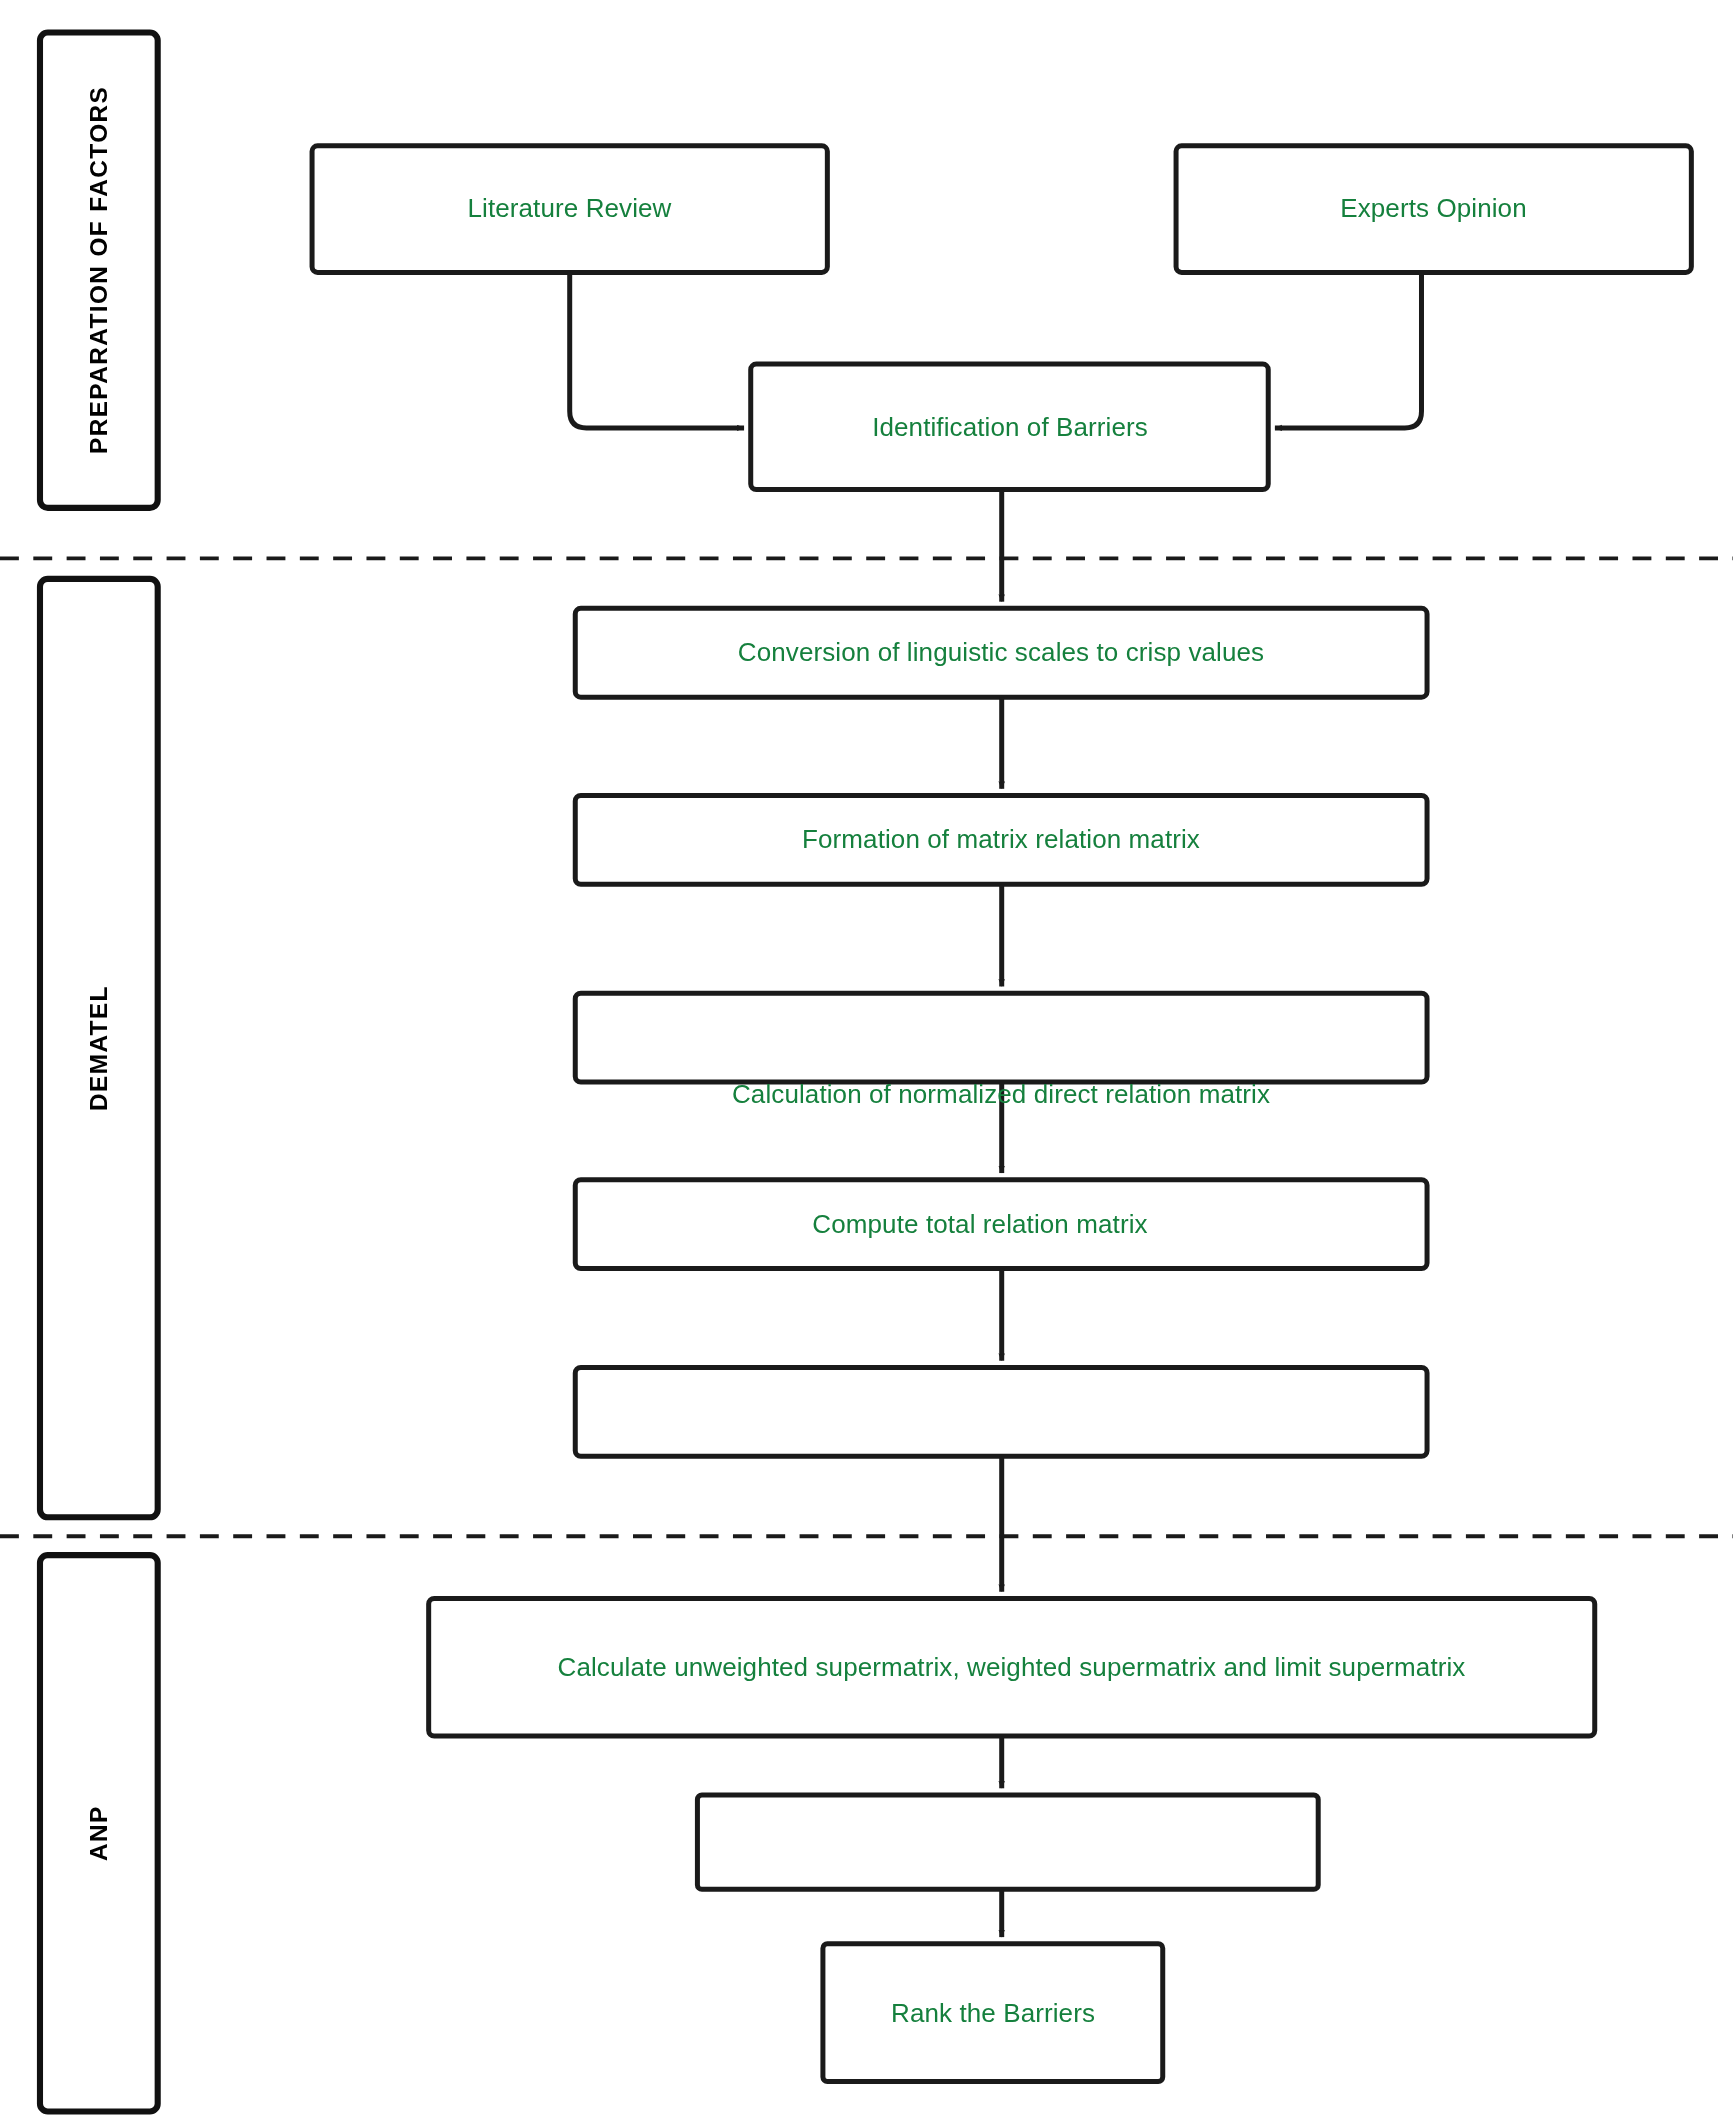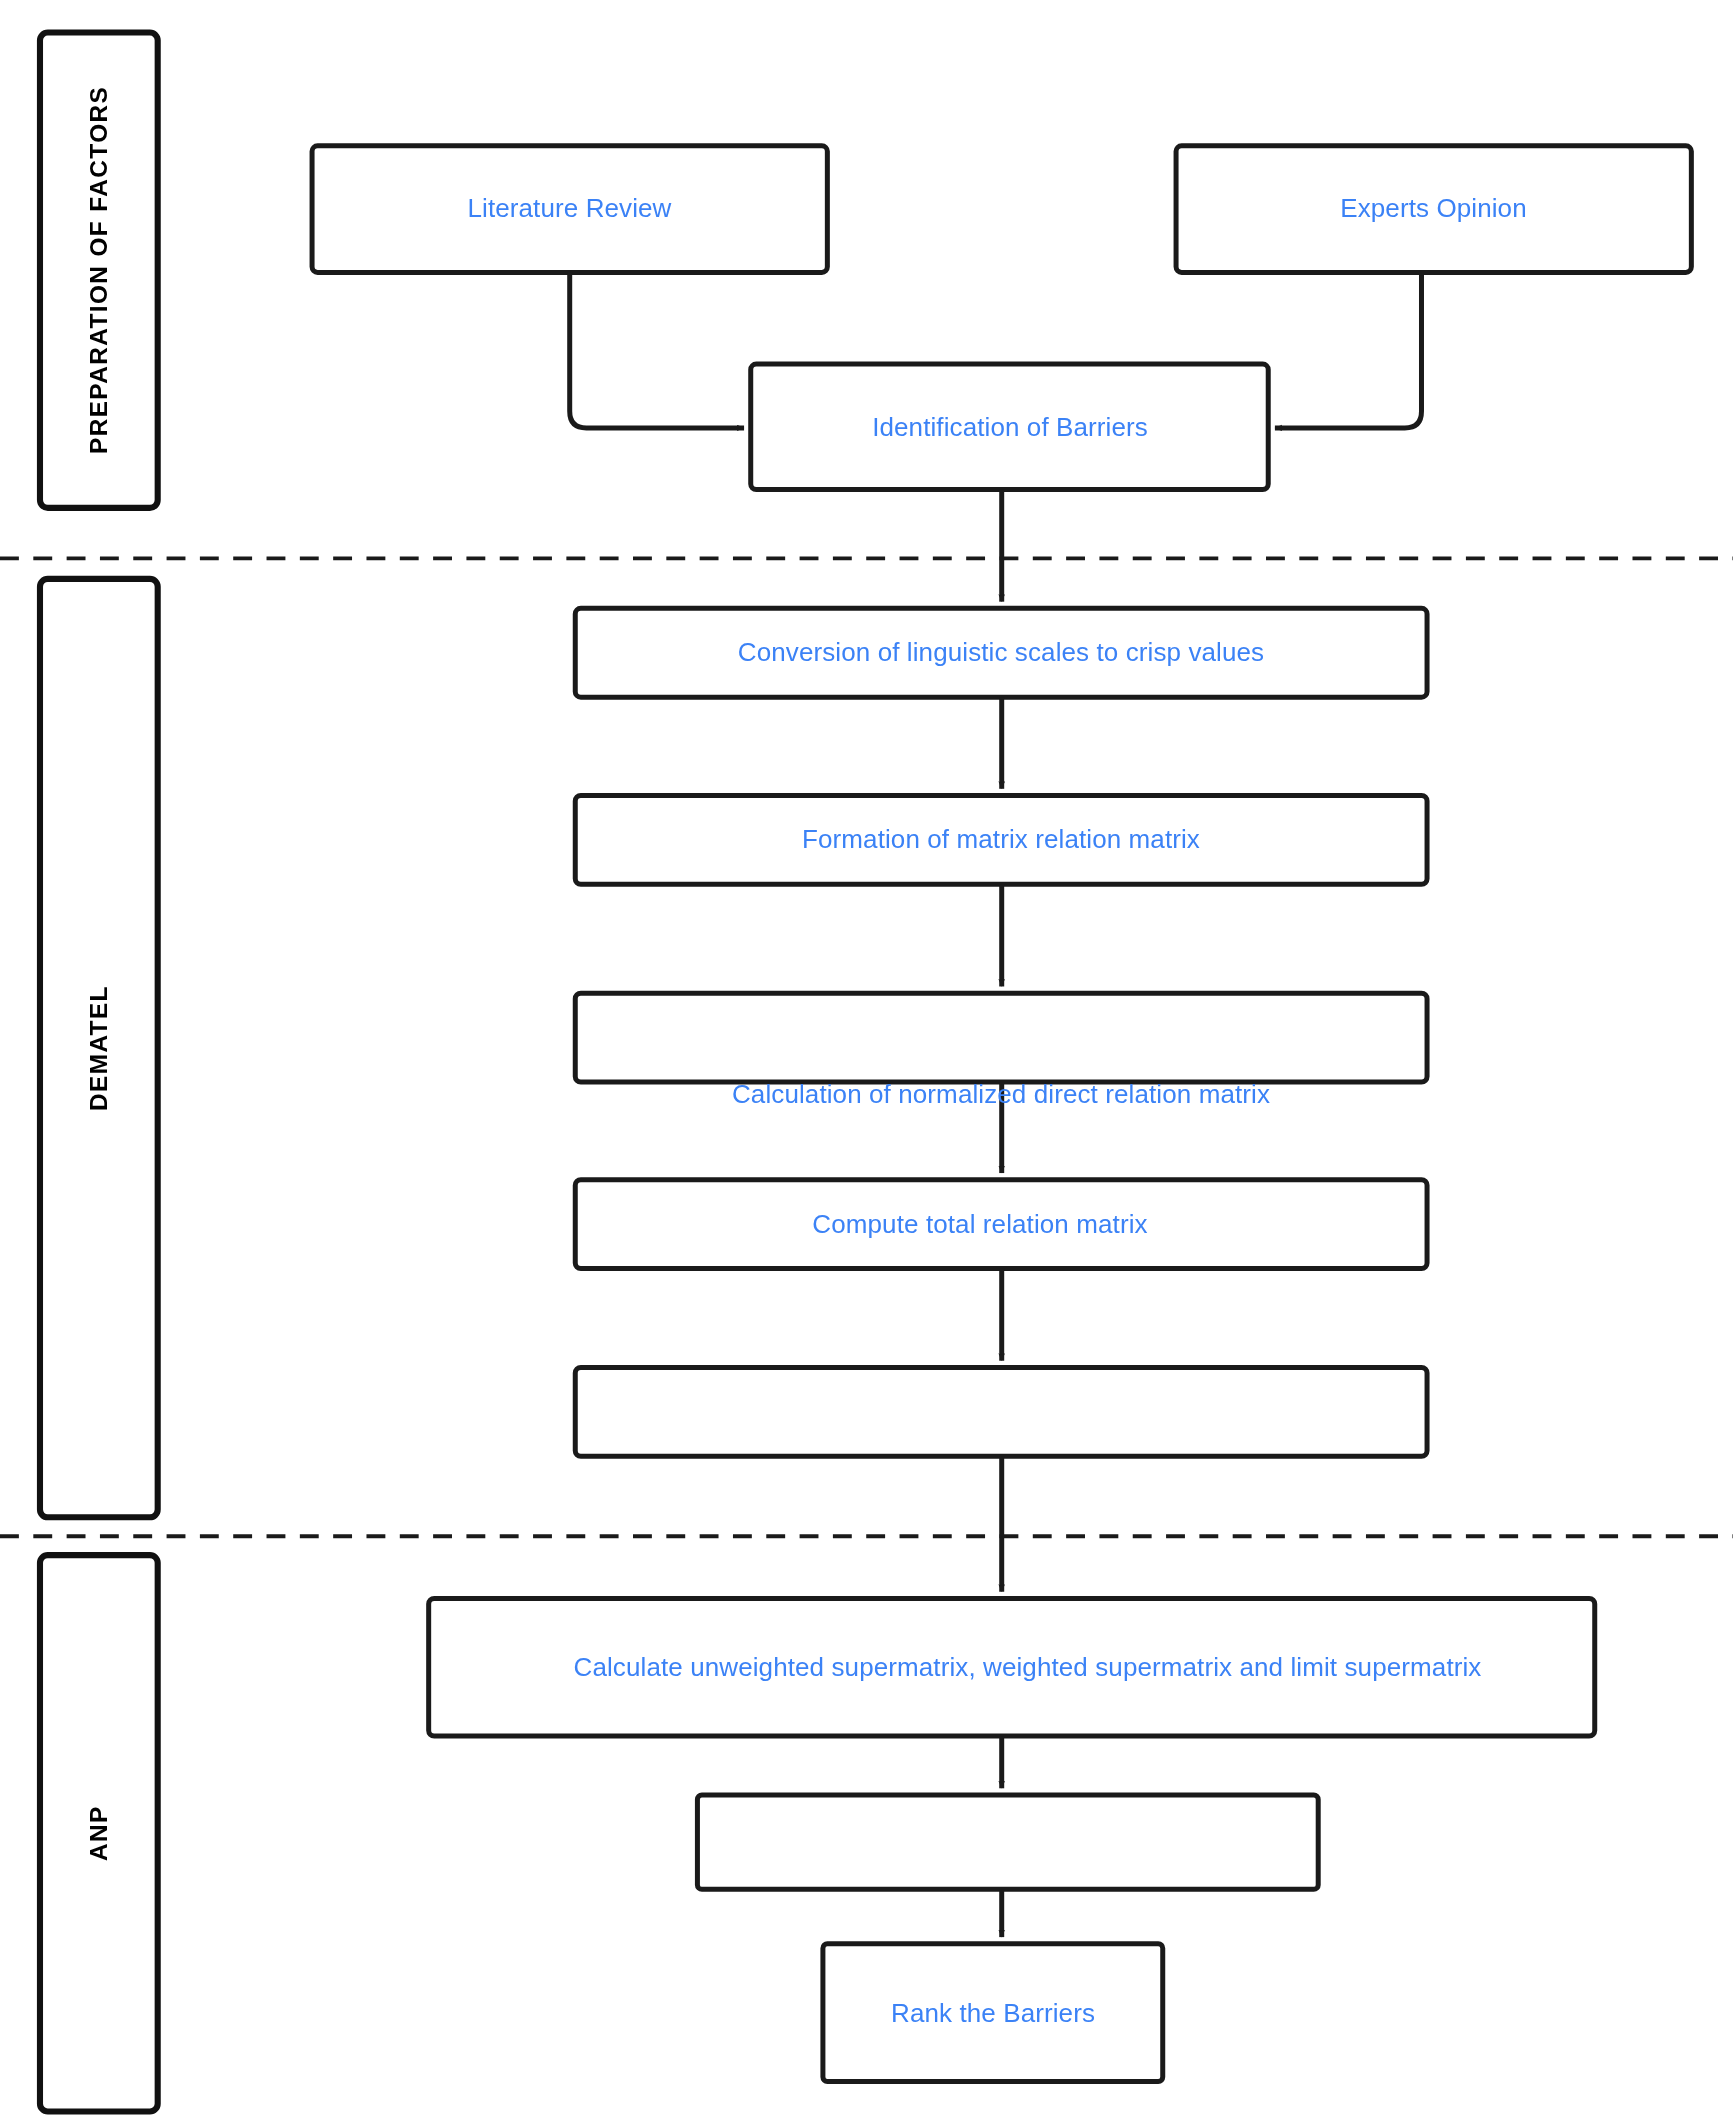--- a/index.html
+++ b/index.html
@@ -1,21 +1,21 @@
 <!DOCTYPE html>
 <html style="font-size:9px"><head>
 <meta charset="utf-8">
 <style>
   html,body{margin:0;padding:0;background:#ffffff;}
   body{width:1733px;height:2119px;font-family:"Liberation Sans",sans-serif;}
   #stage{position:relative;width:1733px;height:2119px;overflow:hidden;background:#fff;}
   svg.flow{position:absolute;left:0;top:0;width:1733px;height:2119px;}
   .node-label{
     position:absolute;display:flex;align-items:center;justify-content:center;
-    text-align:center;color:#3b82f6;font-family:"Liberation Sans",sans-serif;
+    text-align:center;color:#15803d;font-family:"Liberation Sans",sans-serif;
     font-size:26px;line-height:1.25;letter-spacing:0.1px;pointer-events:none;
   }
   .phase-label{
     position:absolute;display:flex;align-items:center;justify-content:center;
     color:#000;font-family:"Liberation Sans",sans-serif;font-weight:bold;
     font-size:24.4px;letter-spacing:1.4px;white-space:nowrap;
     writing-mode:vertical-rl;transform:rotate(180deg);
   }
 </style>
 </head>
@@ -97,19 +97,19 @@
 
   <div class="node-label" style="left:575px;top:608px;width:852px;height:89px;">Conversion of linguistic scales to crisp values</div>
 
   <div class="node-label" style="left:575px;top:795px;width:852px;height:89px;">Formation of matrix relation matrix</div>
 
   <div class="node-label" style="left:575px;top:1050px;width:852px;height:89px;">Calculation of normalized direct relation matrix</div>
 
   <div class="node-label" style="left:554px;top:1180px;width:852px;height:89px;">Compute total relation matrix</div>
 
 
-  <div class="node-label" style="left:450px;top:1598px;width:1155px;height:138px;">Calculate unweighted supermatrix, weighted supermatrix and limit supermatrix</div>
+  <div class="node-label" style="left:434px;top:1598px;width:1155px;height:138px;">Calculate unweighted supermatrix, weighted supermatrix and limit supermatrix</div>
 
 
   <div class="node-label" style="left:823px;top:1944px;width:340px;height:138px;">Rank the Barriers</div>
 
 </div>
 
 
 </body></html>

